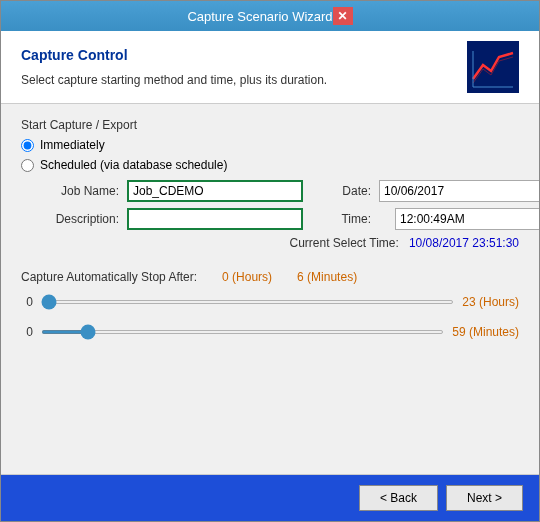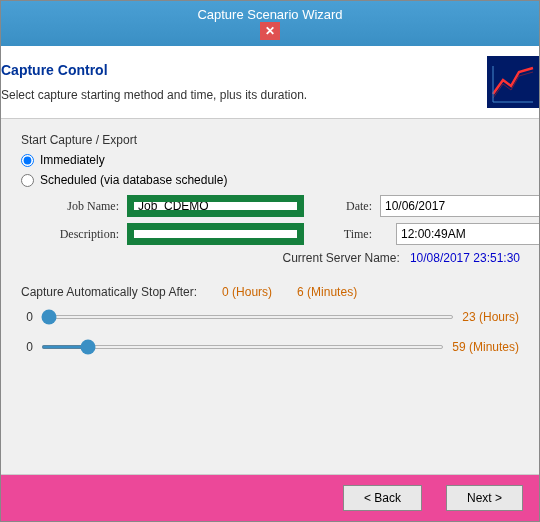--- a/index.html
+++ b/index.html
@@ -21,44 +21,43 @@
       border: 1px solid #888;
       display: flex;
       flex-direction: column;
     }
     .title-bar {
       background: linear-gradient(to bottom, #4a9fd4, #3a8fc4);
       color: white;
       padding: 6px 8px;
       display: flex;
       align-items: center;
-      justify-content: flex-start;
+      justify-content: center;
       flex-shrink: 0;
-      flex-direction: column;
     }
     .title-bar-text {
       font-size: 13px;
       font-weight: normal;
     }
     .close-btn {
       background: #e05050;
       border: none;
       color: white;
       width: 20px;
       height: 18px;
       cursor: pointer;
       font-size: 12px;
       display: flex;
       align-items: center;
       justify-content: center;
       font-weight: bold;
     }
     .header-section {
       background: white;
-      padding: 10px 0;
+      padding: 10px 20px;
       border-bottom: 1px solid #ccc;
       display: flex;
       align-items: center;
       justify-content: space-between;
       flex-shrink: 0;
     }
     .header-text .header-title {
       font-size: 14px;
       font-weight: bold;
       color: #003399;
@@ -105,24 +104,23 @@
       grid-template-columns: 80px 1fr 60px 140px;
       gap: 6px 8px;
       align-items: center;
       margin-top: 8px;
       margin-left: 18px;
     }
     .form-label {
       font-size: 12px;
       color: #333;
       text-align: right;
-      font-family: Liberation Serif, serif;
     }
     .form-input {
-      border: 7px solid #15803d;
+      border: 2px solid #15803d;
       background: white;
       padding: 2px 4px;
       font-size: 12px;
       height: 22px;
     }
     .form-input:disabled {
       background: #e8e8e8;
     }
     .date-input-wrapper {
       display: flex;
@@ -197,26 +195,26 @@
       width: 100%;
       height: 4px;
       cursor: pointer;
       accent-color: #3a8fc4;
     }
     .slider-max {
       white-space: nowrap;
       color: #cc6600;
     }
     .footer {
-      background: #ec4899;
+      background: #1d4ed8;
       border-top: 1px solid #ccc;
       padding: 10px 16px;
       display: flex;
       justify-content: flex-end;
-      gap: 24px;
+      gap: 8px;
       flex-shrink: 0;
     }
     .footer-btn {
       padding: 5px 20px;
       font-size: 12px;
       border: 1px solid #888;
       background: #e8e8e8;
       cursor: pointer;
       min-width: 70px;
     }
@@ -276,21 +274,21 @@
 
       <span class="form-label">Description:</span>
       <input class="form-input" type="text" value="" style="">
       <span class="form-label">Time:</span>
       <div class="time-input-wrapper">
         <input class="time-input" type="text" value="12:00:49AM" style="">
 
       </div>
 
       <div class="server-time-row">
-        <span class="server-time-label">Current Server Name:</span>
+        <span class="server-time-label">Current Select Time:</span>
         <span>&nbsp;</span>
         <span class="server-time-value">10/08/2017 23:51:30</span>
       </div>
     </div>
 
     <div class="stop-section">
       <div class="stop-label-row">
         <span>Capture Automatically Stop After:</span>
         <span class="stop-value">0 (Hours)</span>
         <span class="stop-value">6 (Minutes)</span>

